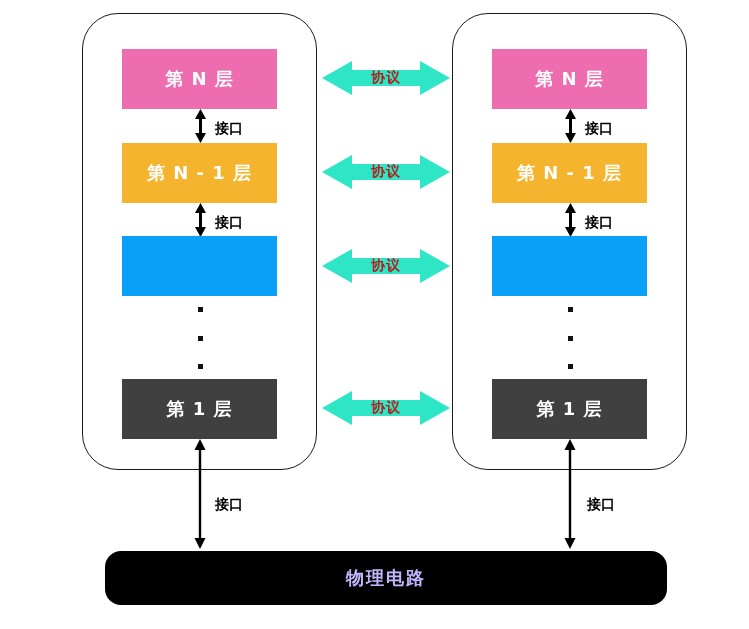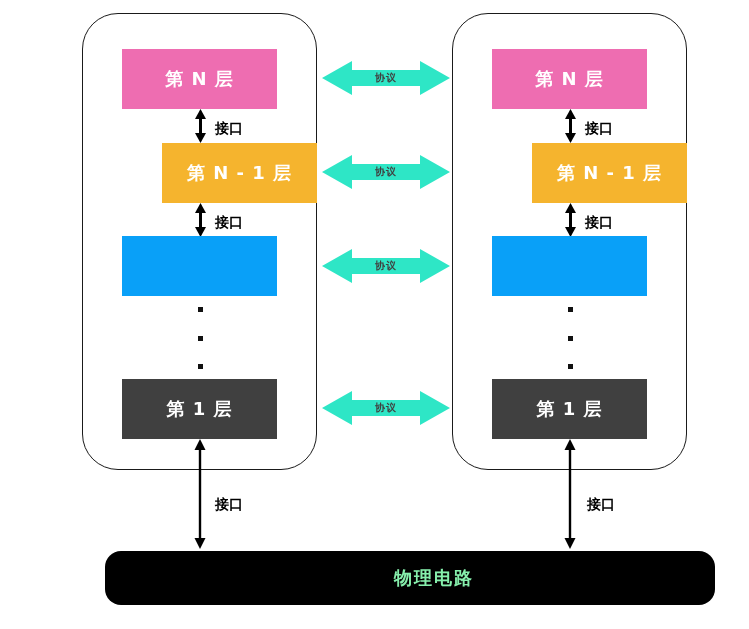--- a/index.html
+++ b/index.html
@@ -16,21 +16,21 @@
   }
   .host-left{left:82px;}
   .host-right{left:452px;}
   
   .layer{
     position:absolute;left:39px;width:155px;height:60px;
     display:flex;align-items:center;justify-content:center;
     color:#fff;font-weight:bold;font-size:18px;letter-spacing:1px;
   }
   .layer-n   {top:35px;background:#ee6db1;}
-  .layer-n1  {top:129px;background:#f5b42e;margin-left:40px;}
+  .layer-n1  {top:129px;background:#f5b42e;}
   .layer-mid {top:222px;background:#09a0f8;}
   .layer-1   {top:365px;background:#404040;}
   
   .varrow{position:absolute;left:111px;width:13px;height:34px;}
   .varrow-1{top:95px;}
   .varrow-2{top:189px;}
   
   .iface{
     position:absolute;left:132px;color:#000;font-weight:bold;font-size:14px;
     white-space:nowrap;
@@ -43,42 +43,42 @@
   .dot-2{top:322px;}
   .dot-3{top:350px;}
   
   .proto{
     position:absolute;left:322px;width:128px;height:36px;
   }
   .proto svg{position:absolute;left:0;top:0;}
   .proto .proto-label{
     position:absolute;left:0;top:0;width:100%;height:100%;
     display:flex;align-items:center;justify-content:center;
-    color:#404040;font-weight:bold;font-size:10px;letter-spacing:1px;text-align:center;
+    color:#b91c1c;font-weight:bold;font-size:14px;letter-spacing:1px;text-align:center;
   }
   .proto-1{top:60px;}
   .proto-2{top:154px;}
   .proto-3{top:248px;}
   .proto-4{top:390px;}
   
   .longarrow{position:absolute;top:439px;width:14px;height:110px;}
   .longarrow-left{left:193px;}
   .longarrow-right{left:563px;}
   .iface-bottom{
     position:absolute;top:496px;color:#000;font-weight:bold;font-size:14px;
     white-space:nowrap;
   }
   .iface-bottom-left{left:215px;}
   .iface-bottom-right{left:587px;}
   
   .physical{
     position:absolute;left:105px;top:551px;width:562px;height:54px;
     background:#000;border-radius:16px;
     display:flex;align-items:center;justify-content:center;
-    color:#86efac;font-weight:bold;font-size:18px;letter-spacing:2px;padding-left:48px;
+    color:#c4b5fd;font-weight:bold;font-size:18px;letter-spacing:2px;
   }
 </style>
 </head>
 <body>
 
 <div class="canvas">
 
   <div class="host host-left">
     <div class="layer layer-n">
       <span>第 N 层</span>

